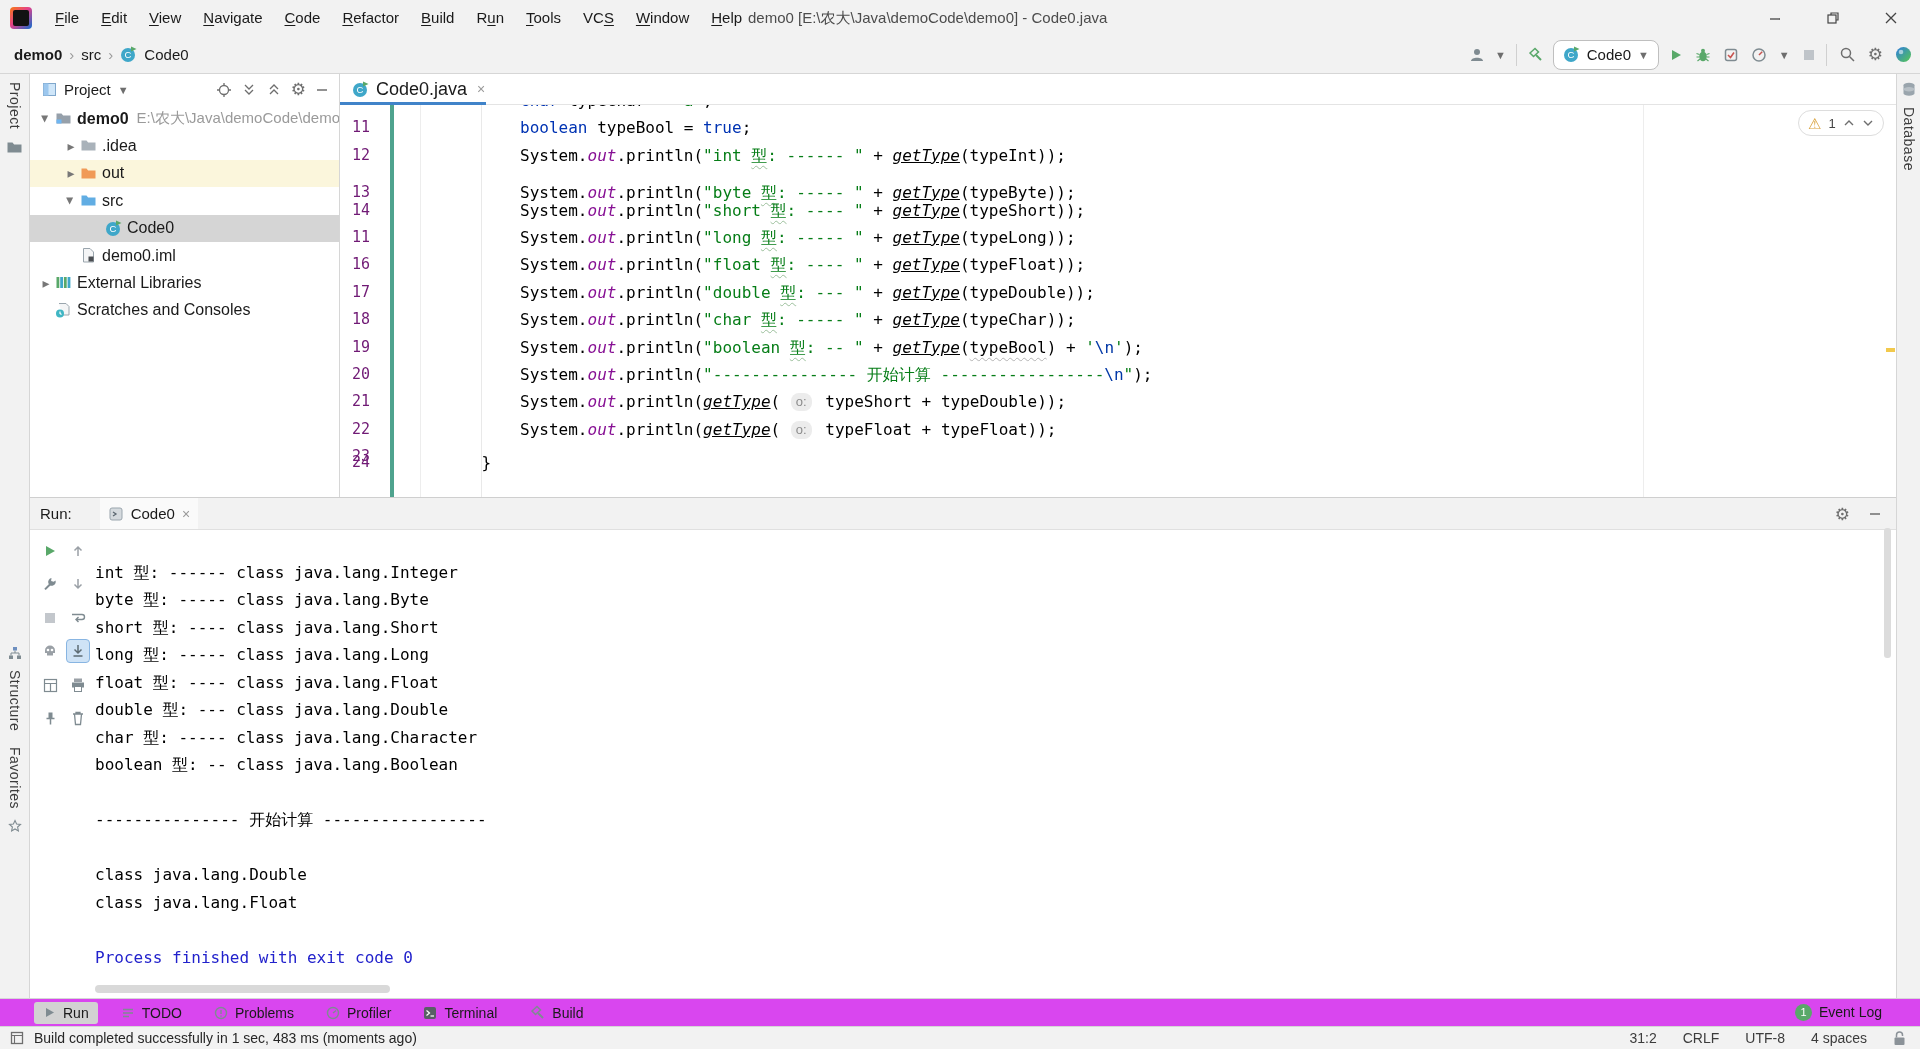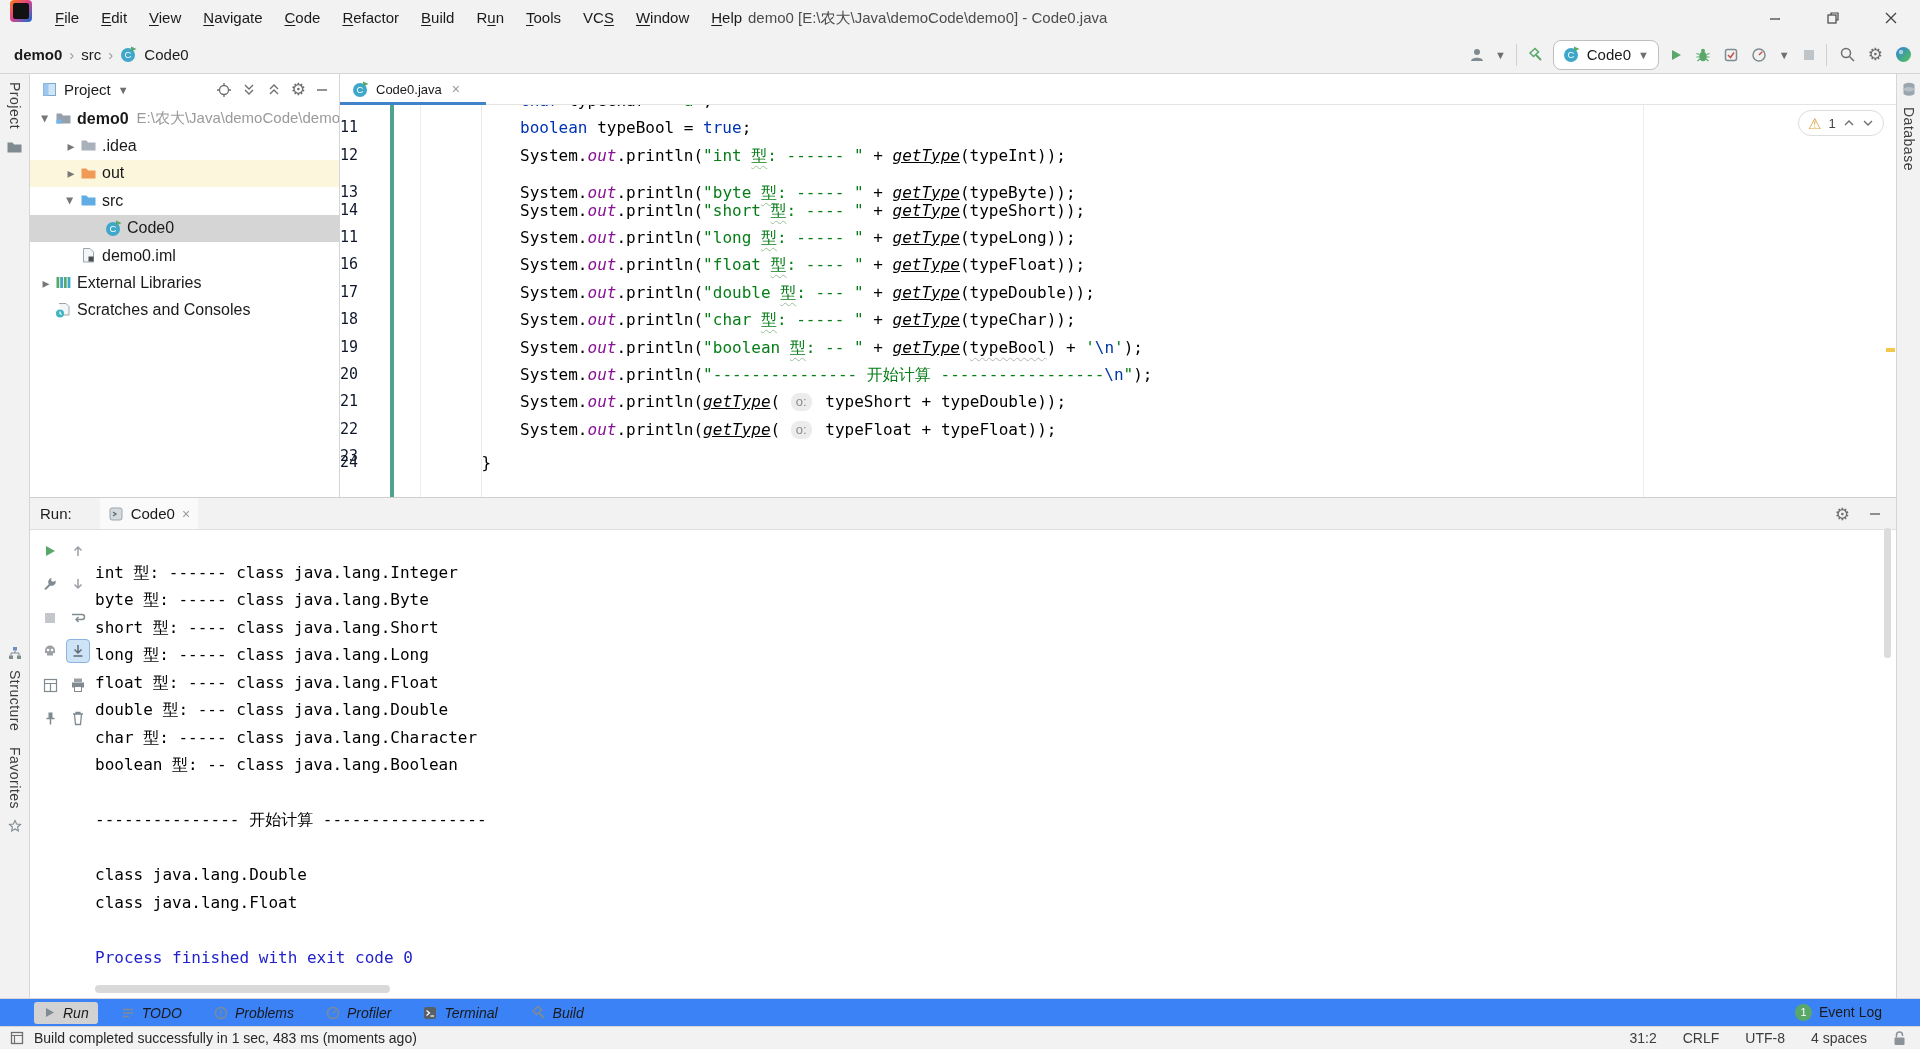--- a/index.html
+++ b/index.html
@@ -2,21 +2,21 @@
 <html><head>
 <meta charset="utf-8">
 <style>
   html,body{margin:0;padding:0;background:#888;}
   .app{position:relative;width:1920px;height:1049px;background:#FFFFFF;overflow:hidden;
        font-family:"Liberation Sans",sans-serif;color:#1a1a1a;-webkit-font-smoothing:antialiased;}
   .abs{position:absolute;}
   .hline{position:absolute;height:1px;background:#D4D4D4;}
 
   
-  #titlebar{left:0;top:0;width:1920px;height:36px;background:#F2F2F2;display:flex;}
+  #titlebar{left:0;top:0;width:1920px;height:36px;background:#F2F2F2;display:flex;align-items:center;}
   #logo{width:22px;height:22px;margin:0 12px 0 10px;border-radius:4px;
         background:linear-gradient(135deg,#F97A12 0%,#E4418B 45%,#0B6CCF 100%);position:relative;}
   #logo::after{content:"";position:absolute;left:3px;top:3px;right:3px;bottom:3px;background:#121212;border-radius:2px;}
   .menu-item{padding:0 11px;font-size:15px;color:#1a1a1a;line-height:36px;cursor:default;}
   .menu-item u{text-underline-offset:2px;}
   #win-title{position:absolute;left:748px;top:0;line-height:36px;font-size:15px;color:#4c4c4c;white-space:nowrap;}
   .winbtn{width:58px;height:36px;display:flex;align-items:center;justify-content:center;}
 
   
   #toolbar-row{left:0;top:36px;width:1920px;height:38px;background:#F2F2F2;border-bottom:1px solid #D6D6D6;box-sizing:border-box;}
@@ -48,28 +48,28 @@
   .tree-row .chev{width:18px;text-align:center;color:#777;font-size:14px;flex:none;display:inline-block;}
   .tree-row .chev.open{transform:rotate(90deg);}
   .tree-row .sp{width:18px;flex:none;}
   .tree-row .lbl{font-size:16px;margin-left:5px;}
   .tree-row .lbl.b{font-weight:bold;}
   .tree-row .suffix{font-size:15px;color:#9a9a9a;margin-left:8px;}
 
   
   #tab-bar{left:340px;top:74px;width:1556px;height:31px;background:#FFFFFF;border-bottom:1px solid #E4E4E4;box-sizing:border-box;}
   #editor-tab{position:absolute;left:0;top:0;height:30px;display:flex;align-items:center;gap:7px;padding:0 12px;}
-  #editor-tab .tname{font-size:13px;}
+  #editor-tab .tname{font-size:18px;}
   #editor-tab .close{color:#999;font-size:14px;margin-left:3px;}
   #tab-underline{position:absolute;left:0;top:28px;height:3px;width:146px;background:#4083C9;}
 
   
   #editor-body{left:340px;top:105px;width:1544px;height:392px;background:#fff;overflow:hidden;}
   .cl{position:absolute;left:0;width:100%;height:27.4px;line-height:27.4px;}
-  .cl .ln{position:absolute;left:0;width:30px;text-align:left;font:15px "DejaVu Sans Mono",monospace;color:#0f172a;}
+  .cl .ln{position:absolute;left:0;width:30px;text-align:right;font:15px "DejaVu Sans Mono",monospace;color:#701a75;}
   .cl .code{position:absolute;left:103px;white-space:pre;font:16px "DejaVu Sans Mono",monospace;color:#000;}
   .tk-k{color:#0033B3;}
   .tk-s{color:#067D17;}
   .tk-su{color:#067D17;text-decoration:underline wavy #9CBF9C 1px;text-underline-offset:4px;}
   .tk-d{color:#000;}
   .tk-f{color:#871094;font-style:italic;}
   .tk-m{font-style:italic;text-decoration:underline;}
   .tk-e{color:#0037A6;}
   .tk-w{text-decoration:underline wavy #B5B5B5 1px;text-underline-offset:4px;}
   .tk-h{display:inline-block;font:13px "Liberation Sans",sans-serif;color:#8C8C8C;background:#ECECEC;
@@ -96,21 +96,21 @@
   .rt-ic{position:absolute;width:24px;height:24px;display:flex;align-items:center;justify-content:center;border-radius:4px;}
   .rt-ic.selected{background:#CFE3F6;border:1px solid #88B5E2;box-sizing:border-box;}
   #console{position:absolute;left:58px;top:33px;width:1790px;height:452px;overflow:hidden;}
   .con-line{position:absolute;left:7px;white-space:pre;font:16px "DejaVu Sans Mono",monospace;height:27.5px;line-height:27.5px;}
   .con-line.sys{color:#2222CC;}
   .con-line.out{color:#000;}
   #con-hscroll{position:absolute;left:65px;top:487px;width:295px;height:8px;background:#D9D9D9;border-radius:4px;}
   #con-vscroll{position:absolute;right:5px;top:30px;width:7px;height:130px;background:#DCDCDC;border-radius:3px;}
 
   
-  #bottom-bar{left:0;top:998px;width:1920px;height:28px;background:#3b82f6;border-top:1px solid #D6D6D6;box-sizing:border-box;display:flex;align-items:center;font-style:italic;}
+  #bottom-bar{left:0;top:998px;width:1920px;height:28px;background:#d946ef;border-top:1px solid #D6D6D6;box-sizing:border-box;display:flex;align-items:center;}
   .btab{display:flex;align-items:center;gap:7px;font-size:14px;padding:3px 9px;border-radius:3px;margin-right:14px;}
   .btab.selected{background:#D2D2D2;}
   #event-log{position:absolute;right:38px;top:998px;height:28px;display:flex;align-items:center;gap:7px;font-size:14px;}
   #el-badge{width:17px;height:17px;border-radius:50%;background:#59A869;color:#fff;font-size:11px;display:flex;align-items:center;justify-content:center;}
 
   
   #status-bar{left:0;top:1026px;width:1920px;height:23px;background:#F2F2F2;border-top:1px solid #D6D6D6;box-sizing:border-box;display:flex;align-items:center;font-size:14px;color:#262626;}
   #status-msg{margin-left:10px;display:flex;align-items:center;gap:10px;}
   #status-right{position:absolute;right:14px;display:flex;align-items:center;gap:26px;color:#3c3c3c;}
 </style>

